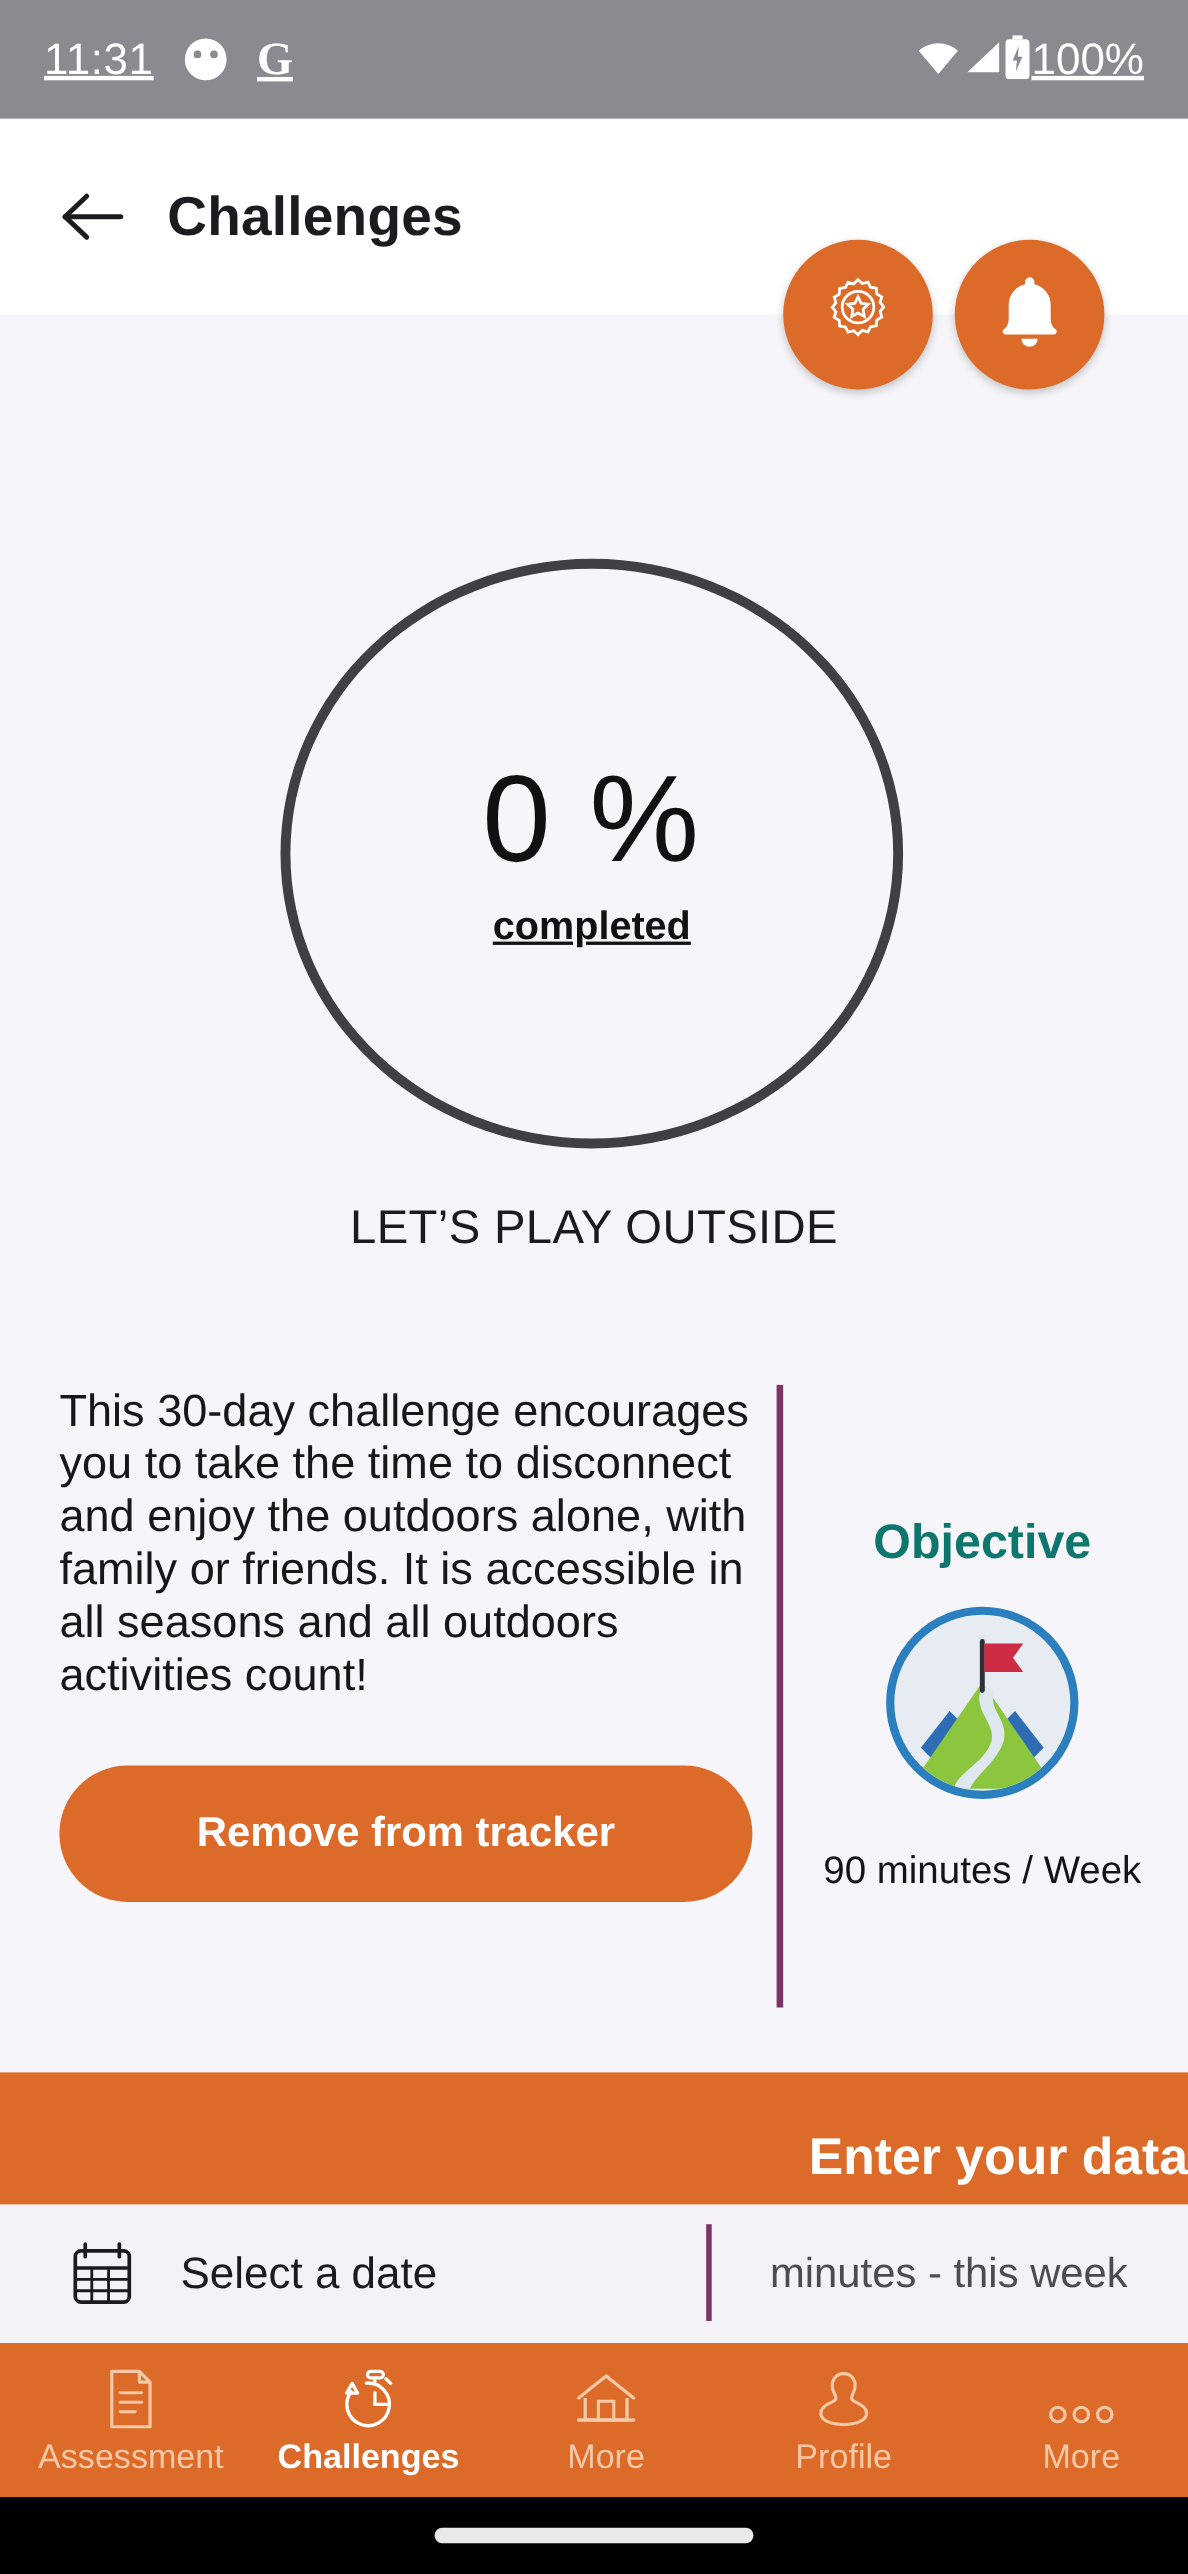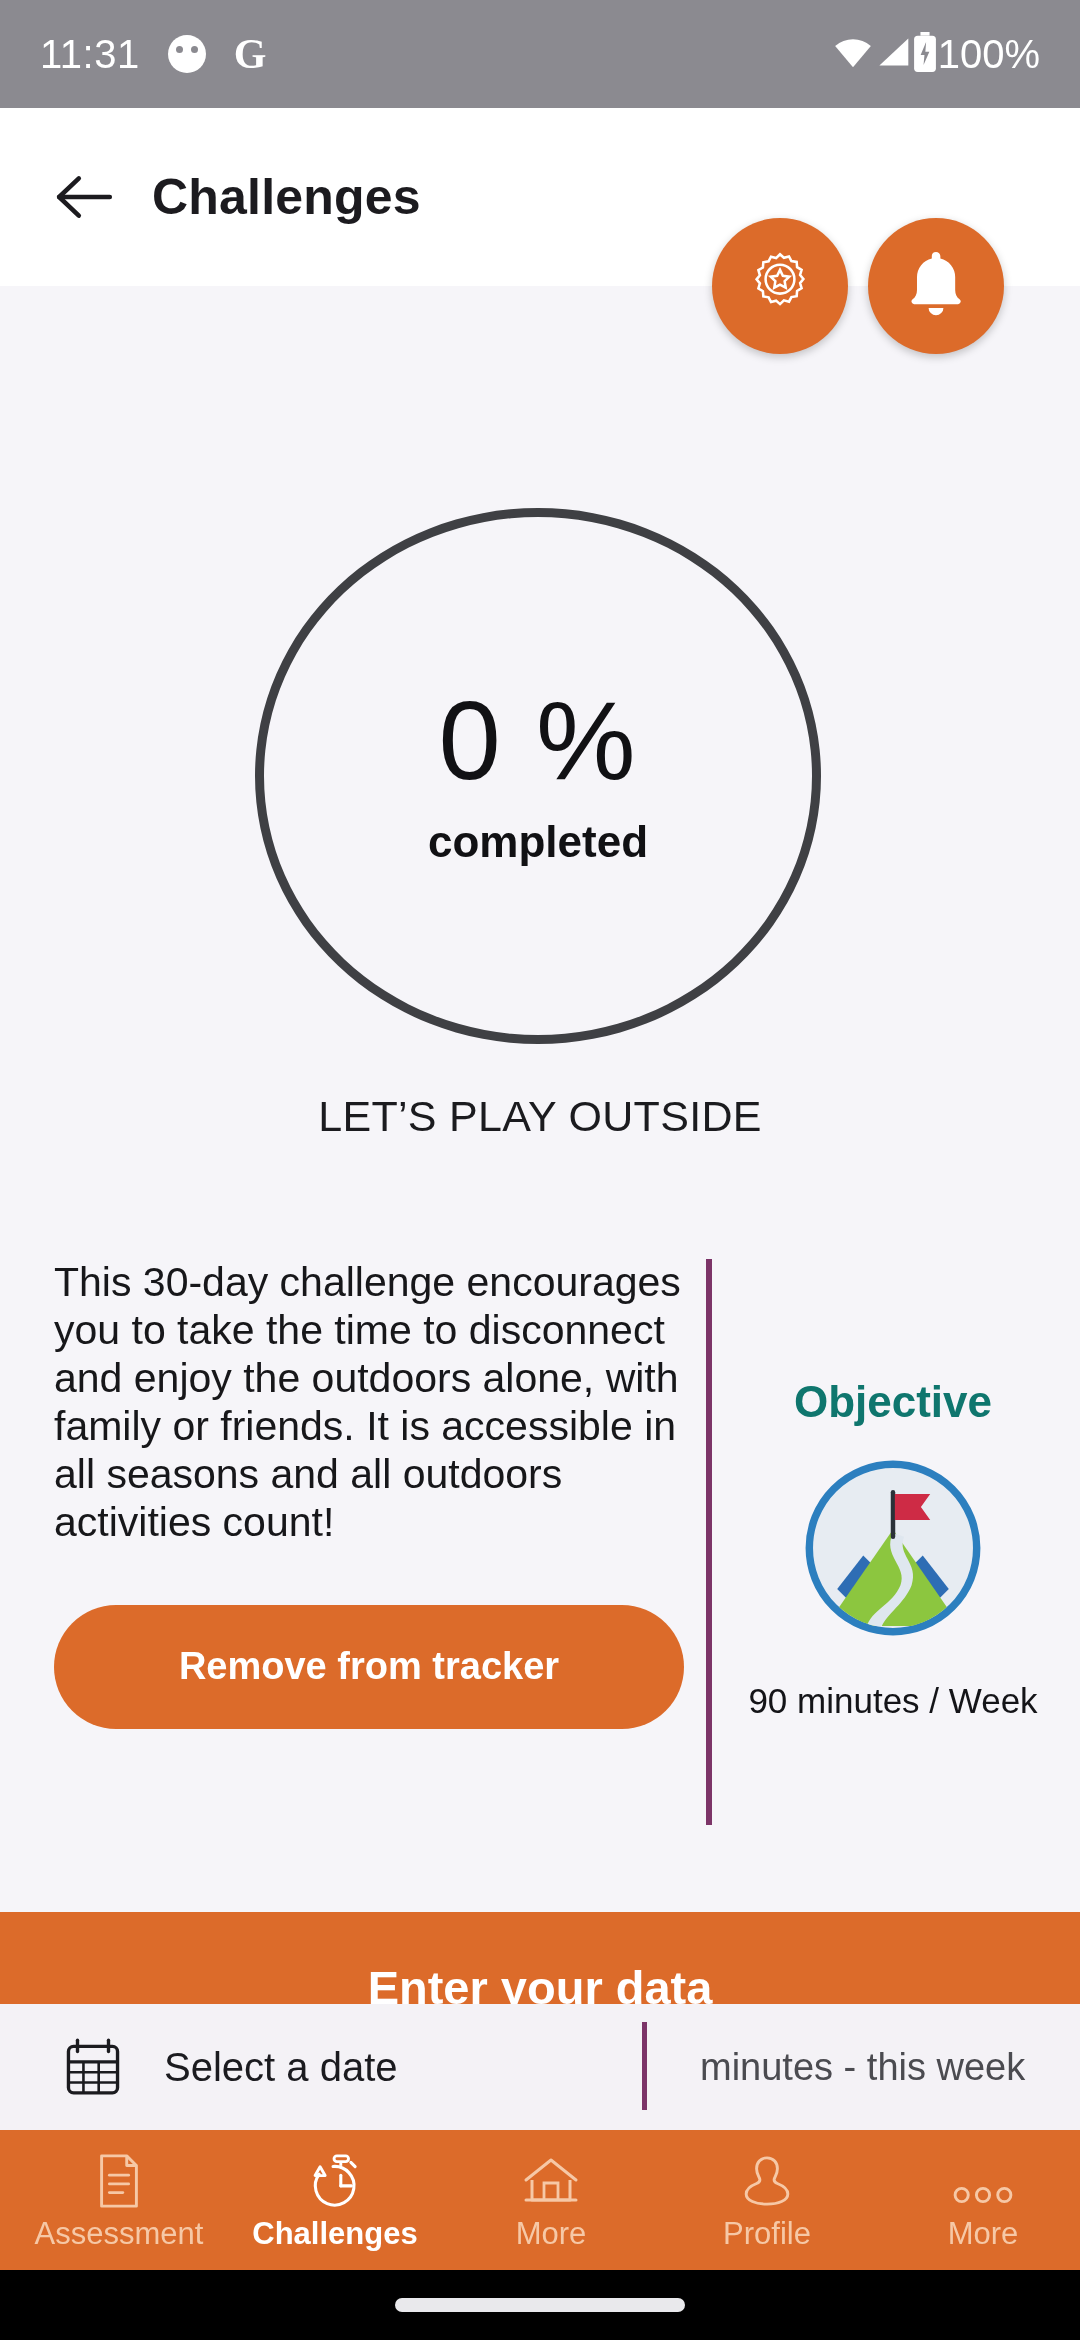--- a/index.html
+++ b/index.html
@@ -8,21 +8,21 @@
     font-family:"Liberation Sans", sans-serif;
     background:#F6F5F9;
     overflow:hidden;
   }
   #screen { position:relative; width:1080px; height:2340px; background:#F6F5F9; }
 
   
   .statusbar{
     position:absolute; top:0; left:0; width:1080px; height:108px;
     background:#8B8A90; display:flex; align-items:center;
-    padding:0 40px; color:#FFFFFF;
+    padding:0 40px; color:#FFFFFF;text-decoration:underline;
   }
   .sb-left{ display:flex; align-items:center; gap:28px; }
   .sb-time{ font-size:40px; font-weight:400; letter-spacing:0.5px; }
   .sb-right{ margin-left:auto; display:flex; align-items:center; gap:0; }
   .sb-pct{ font-size:40px; font-weight:400; }
   .ico-appA{ width:38px; height:38px; border-radius:50%; background:#FFFFFF;
     position:relative; display:inline-block;}
   .ico-appA::before{content:"";position:absolute;left:8px;top:11px;width:7px;height:7px;border-radius:50%;background:#8B8A90;}
   .ico-appA::after{content:"";position:absolute;right:8px;top:11px;width:7px;height:7px;border-radius:50%;background:#8B8A90;}
   .ico-g{ font-size:42px; font-weight:700; line-height:1; font-family:"Liberation Serif", serif;}
@@ -48,21 +48,21 @@
   
   .content{ position:absolute; top:286px; left:0; width:1080px; height:1824px; background:#F6F5F9; }
 
   .ring-wrap{ position:relative; margin:0 auto; margin-top:222px; width:570px; height:540px; }
   .ring{
     position:absolute; left:0; top:0; width:566px; height:536px;
     border:9px solid #3F4044; border-radius:50%;
     display:flex; flex-direction:column; align-items:center; justify-content:center;
   }
   .ring-pct{ font-size:112px; font-weight:300; color:#111114; letter-spacing:2px; line-height:1; }
-  .ring-label{ font-size:44px; font-weight:700; color:#111114; margin-top:20px; }
+  .ring-label{ font-size:36px; font-weight:700; color:#111114; margin-top:20px;text-decoration:underline; }
 
   .challenge-name{
     text-align:center; font-size:43px; font-weight:400; color:#1B1B1F;
     margin-top:44px; letter-spacing:0.3px;
   }
 
   
   .info-row{ display:flex; margin-top:118px; padding:0 0 0 54px; }
   .desc-col{ width:640px; }
   .desc-text{ font-size:41px; line-height:1.17; color:#17171A; }
@@ -78,21 +78,21 @@
   .obj-divider{
     position:absolute; left:0; top:0; width:6px; height:566px; background:#7C3468;
   }
   .obj-title{ font-size:44px; font-weight:700; color:#0f766e; }
   .obj-icon{ margin-top:28px; width:186px; height:186px; }
   .obj-value{ margin-top:38px; font-size:35px; color:#141418; text-align:center; line-height:1.28; }
 
   
   .enter-banner{
     position:absolute; top:1884px; left:0; width:1080px; height:150px;
-    background:#DC6B2A; display:flex; align-items:center; justify-content:center;margin-top:28px;
+    background:#DC6B2A; display:flex; align-items:center; justify-content:flex-end;
   }
   .enter-banner-text{ color:#FFFFFF; font-size:47px; font-weight:700; }
 
   
   .entry-row{
     position:absolute; top:2004px; left:0; width:1080px; height:126px;
     background:#F4F2F6; display:flex; align-items:center;gap:12px;
   }
   .entry-left{ display:flex; align-items:center; padding-left:62px; width:630px; }
   .cal-icon{ width:62px; height:62px; }

